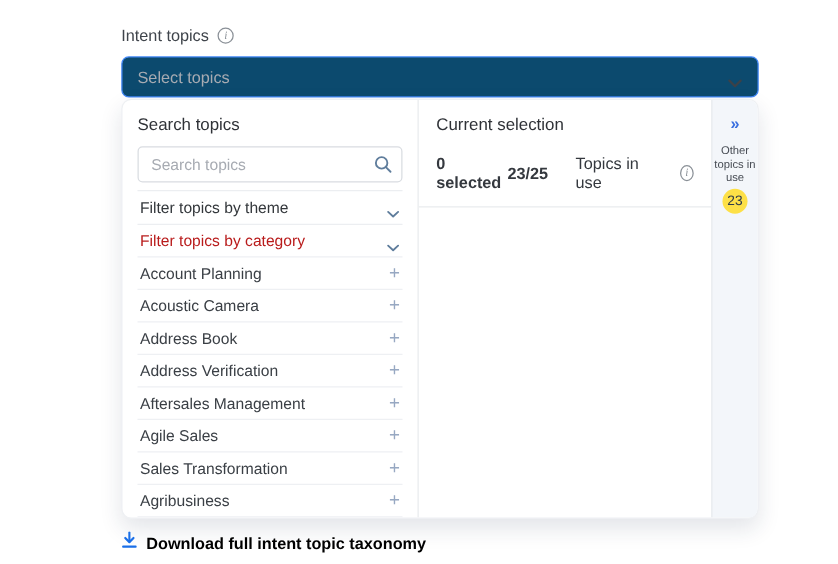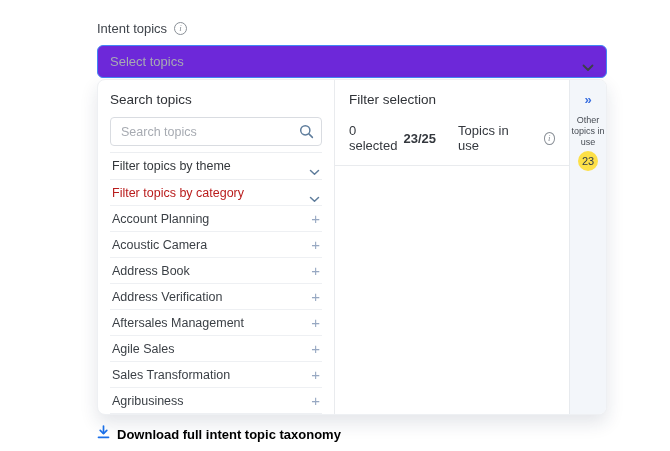--- a/index.html
+++ b/index.html
@@ -8,21 +8,21 @@
 
   
   .field-label-row { position: absolute; left: 97px; top: 21px; display: flex; align-items: center; gap: 7px; }
   .field-label { font-size: 13px; color: #3f444b; }
   .info-icon { width: 13px; height: 13px; border: 1.2px solid #8a9097; border-radius: 50%;
                color: #8a9097; font-size: 9px; line-height: 11px; text-align: center;
                font-family: "Liberation Serif", serif; font-style: italic; display: inline-block; }
 
   
   .select-box { position: absolute; left: 97px; top: 45px; width: 510px; height: 33px;
-                border: 1.6px solid #4187f5; border-radius: 6px; background: #6d28d9;
+                border: 1.6px solid #4187f5; border-radius: 6px; background: #0c4a6e;
                 display: flex; align-items: center; padding: 0 12px; cursor: pointer; }
   .select-placeholder { font-size: 13px; color: #a7abb2; flex: 1; }
   .chev { width: 12px; height: 8px; display: inline-block; }
 
   
   .panel { position: absolute; left: 97px; top: 79px; width: 510px; height: 336px;
            background: #fff; border: 1px solid #eef0f3; border-radius: 8px;
            box-shadow: 0 8px 18px rgba(23,43,77,.12); display: flex; overflow: hidden; }
 
   
@@ -44,21 +44,21 @@
   .topic-list { }
   .topic-row { height: 26px; display: flex; align-items: center; justify-content: space-between;
                border-top: 1px solid #eef0f3; cursor: pointer; padding: 0 2px; }
   .topic-label { font-size: 12.5px; color: #3a3f45; }
   .plus-icon { color: #97a8c2; font-size: 15px; font-weight: 400; line-height: 1; cursor: pointer; }
 
   
   .selection-col { flex: 1; padding: 12px 14px 0 14px; display: flex; flex-direction: column; }
   .selection-title { font-size: 13.5px; color: #2f3237; }
   .selection-row { margin-top: 16px; display: flex; align-items: center; justify-content: space-between; }
-  .selected-count { font-size: 13px; color: #34383e; }
+  .selected-count { font-size: 13px; color: #34383e; font-weight: bold; }
   .usage { font-size: 13px; color: #34383e; display: flex; align-items: center; gap: 22px; }
   .usage b { font-weight: bold; }
   .selection-divider { border-bottom: 1px solid #e9ebee; margin: 12px -14px 0 -14px; }
 
   
   .rail { width: 37px; background: #f3f6fa; border-left: 1px solid #e7eaee;
           padding-top: 10px; text-align: center; }
   .rail-expand { color: #3a6fe0; font-size: 13px; font-weight: bold; cursor: pointer; display: inline-block; }
   .rail-label { font-size: 9px; color: #474c54; line-height: 1.2; margin-top: 7px; }
   .rail-badge { display: inline-block; margin-top: 4px; width: 20px; height: 20px; border-radius: 50%;
@@ -150,21 +150,21 @@
         </div>
         <div class="topic-row">
           <span class="topic-label">Agribusiness</span>
           <span class="plus-icon">+</span>
         </div>
         <div class="topic-row"></div>
       </div>
   </div>
 
   <div class="selection-col">
-    <div class="selection-title">Filter selection</div>
+    <div class="selection-title">Current selection</div>
     <div class="selection-row">
       <span class="selected-count">0 selected</span>
       <span class="usage">
         <b>23/25</b>
         <span>Topics in use</span>
         <span class="info-icon">i</span>
       </span>
     </div>
     <div class="selection-divider"></div>
   </div>

